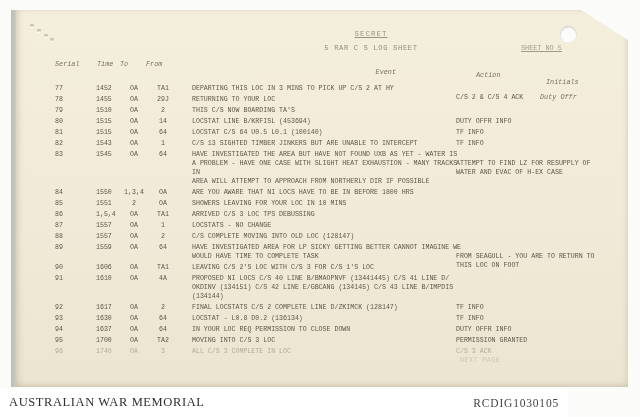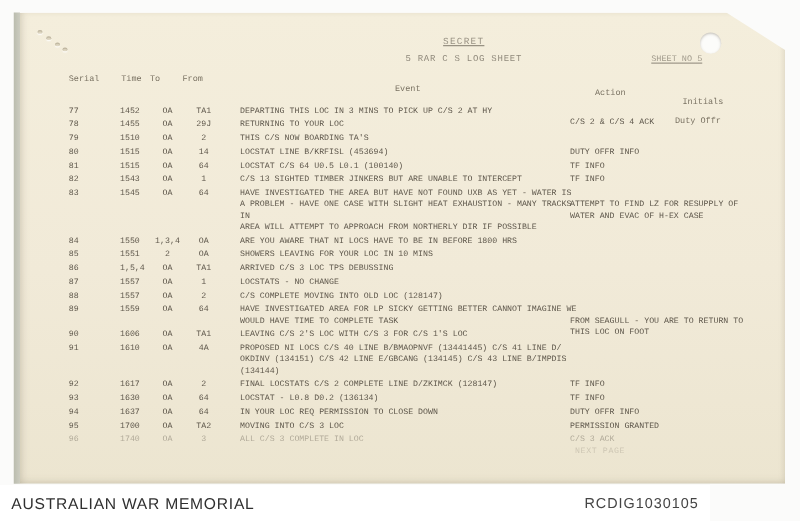--- a/index.html
+++ b/index.html
@@ -18,44 +18,44 @@
         background:#fcfcfa;box-shadow:inset 0 1px 2px rgba(100,90,70,.35);}
   .staple-dot{position:absolute;width:4px;height:3px;border-radius:50%;
               background:#e0d8c3;box-shadow:0 1px 1px rgba(255,255,255,.8), inset 0 1px 1px rgba(130,120,95,.4);}
   .classification{position:absolute;left:280px;top:20px;width:150px;text-align:center;
         font-size:7.5px;letter-spacing:1px;opacity:.55;text-decoration:underline;}
   .doc-title{position:absolute;left:255px;top:34px;width:200px;text-align:center;
         font-size:7.2px;letter-spacing:.6px;opacity:.6;}
   .stamp{position:absolute;left:505px;top:32px;width:105px;font-size:6.8px;line-height:12px;
         opacity:.5;}
   .stamp div{text-decoration:underline;white-space:nowrap;}
-  .hdr{position:absolute;font-size:6.8px;color:#635b4c;opacity:.85;white-space:nowrap;}
+  .hdr{position:absolute;font-size:6.8px;color:#635b4c;opacity:.85;white-space:nowrap;font-style:italic;}
   .h-serial{left:39px;top:50px;}
   .h-time{left:81px;top:50px;}
   .h-to{left:104px;top:50px;}
   .h-from{left:130px;top:50px;}
-  .h-event{left:300px;top:58px;width:80px;text-align:left;}
+  .h-event{left:300px;top:58px;width:80px;text-align:right;}
   .h-action{left:460px;top:61px;}
   .h-duty1{left:524px;top:59px;margin-top:24px;}
   .h-duty2{left:530px;top:68px;}
   #rows{position:absolute;left:0;top:74px;width:612px;font-size:6.6px;line-height:9px;}
   .row{position:relative;margin-bottom:2px;opacity:.9;}
   .row.faded{opacity:.38;}
   .c-serial{position:absolute;left:39px;top:0;}
   .c-time{position:absolute;left:80px;top:0;width:24px;}
   .c-to{position:absolute;left:103px;top:0;width:30px;text-align:center;}
   .c-from{position:absolute;left:133px;top:0;width:28px;text-align:center;}
   .c-event{margin-left:176px;width:270px;white-space:pre-line;min-height:9px;}
   .c-action{position:absolute;left:440px;top:0;width:180px;white-space:pre-line;}
   .row.offset .c-action{top:9px;}
   .ghost-note{position:absolute;left:444px;top:347px;font-size:6.6px;opacity:.2;
         letter-spacing:.5px;}
   .archive-bar{position:absolute;left:0;bottom:0;width:568px;height:29px;background:#ffffff;
         display:flex;align-items:center;justify-content:space-between;padding:0 9px;
-        box-sizing:border-box;font-family:Liberation Sans, sans-serif;}
+        box-sizing:border-box;font-family:Liberation Serif, serif;}
   .archive-left{font-size:12.5px;color:#2f2f2f;letter-spacing:.6px;}
   .archive-right{font-size:11.5px;color:#454545;letter-spacing:.8px;padding-left:40px;}
 </style>
 </head>
 <body>
 
 <div class="stage">
   <div class="page-edge"></div>
 
   <div class="paper">

